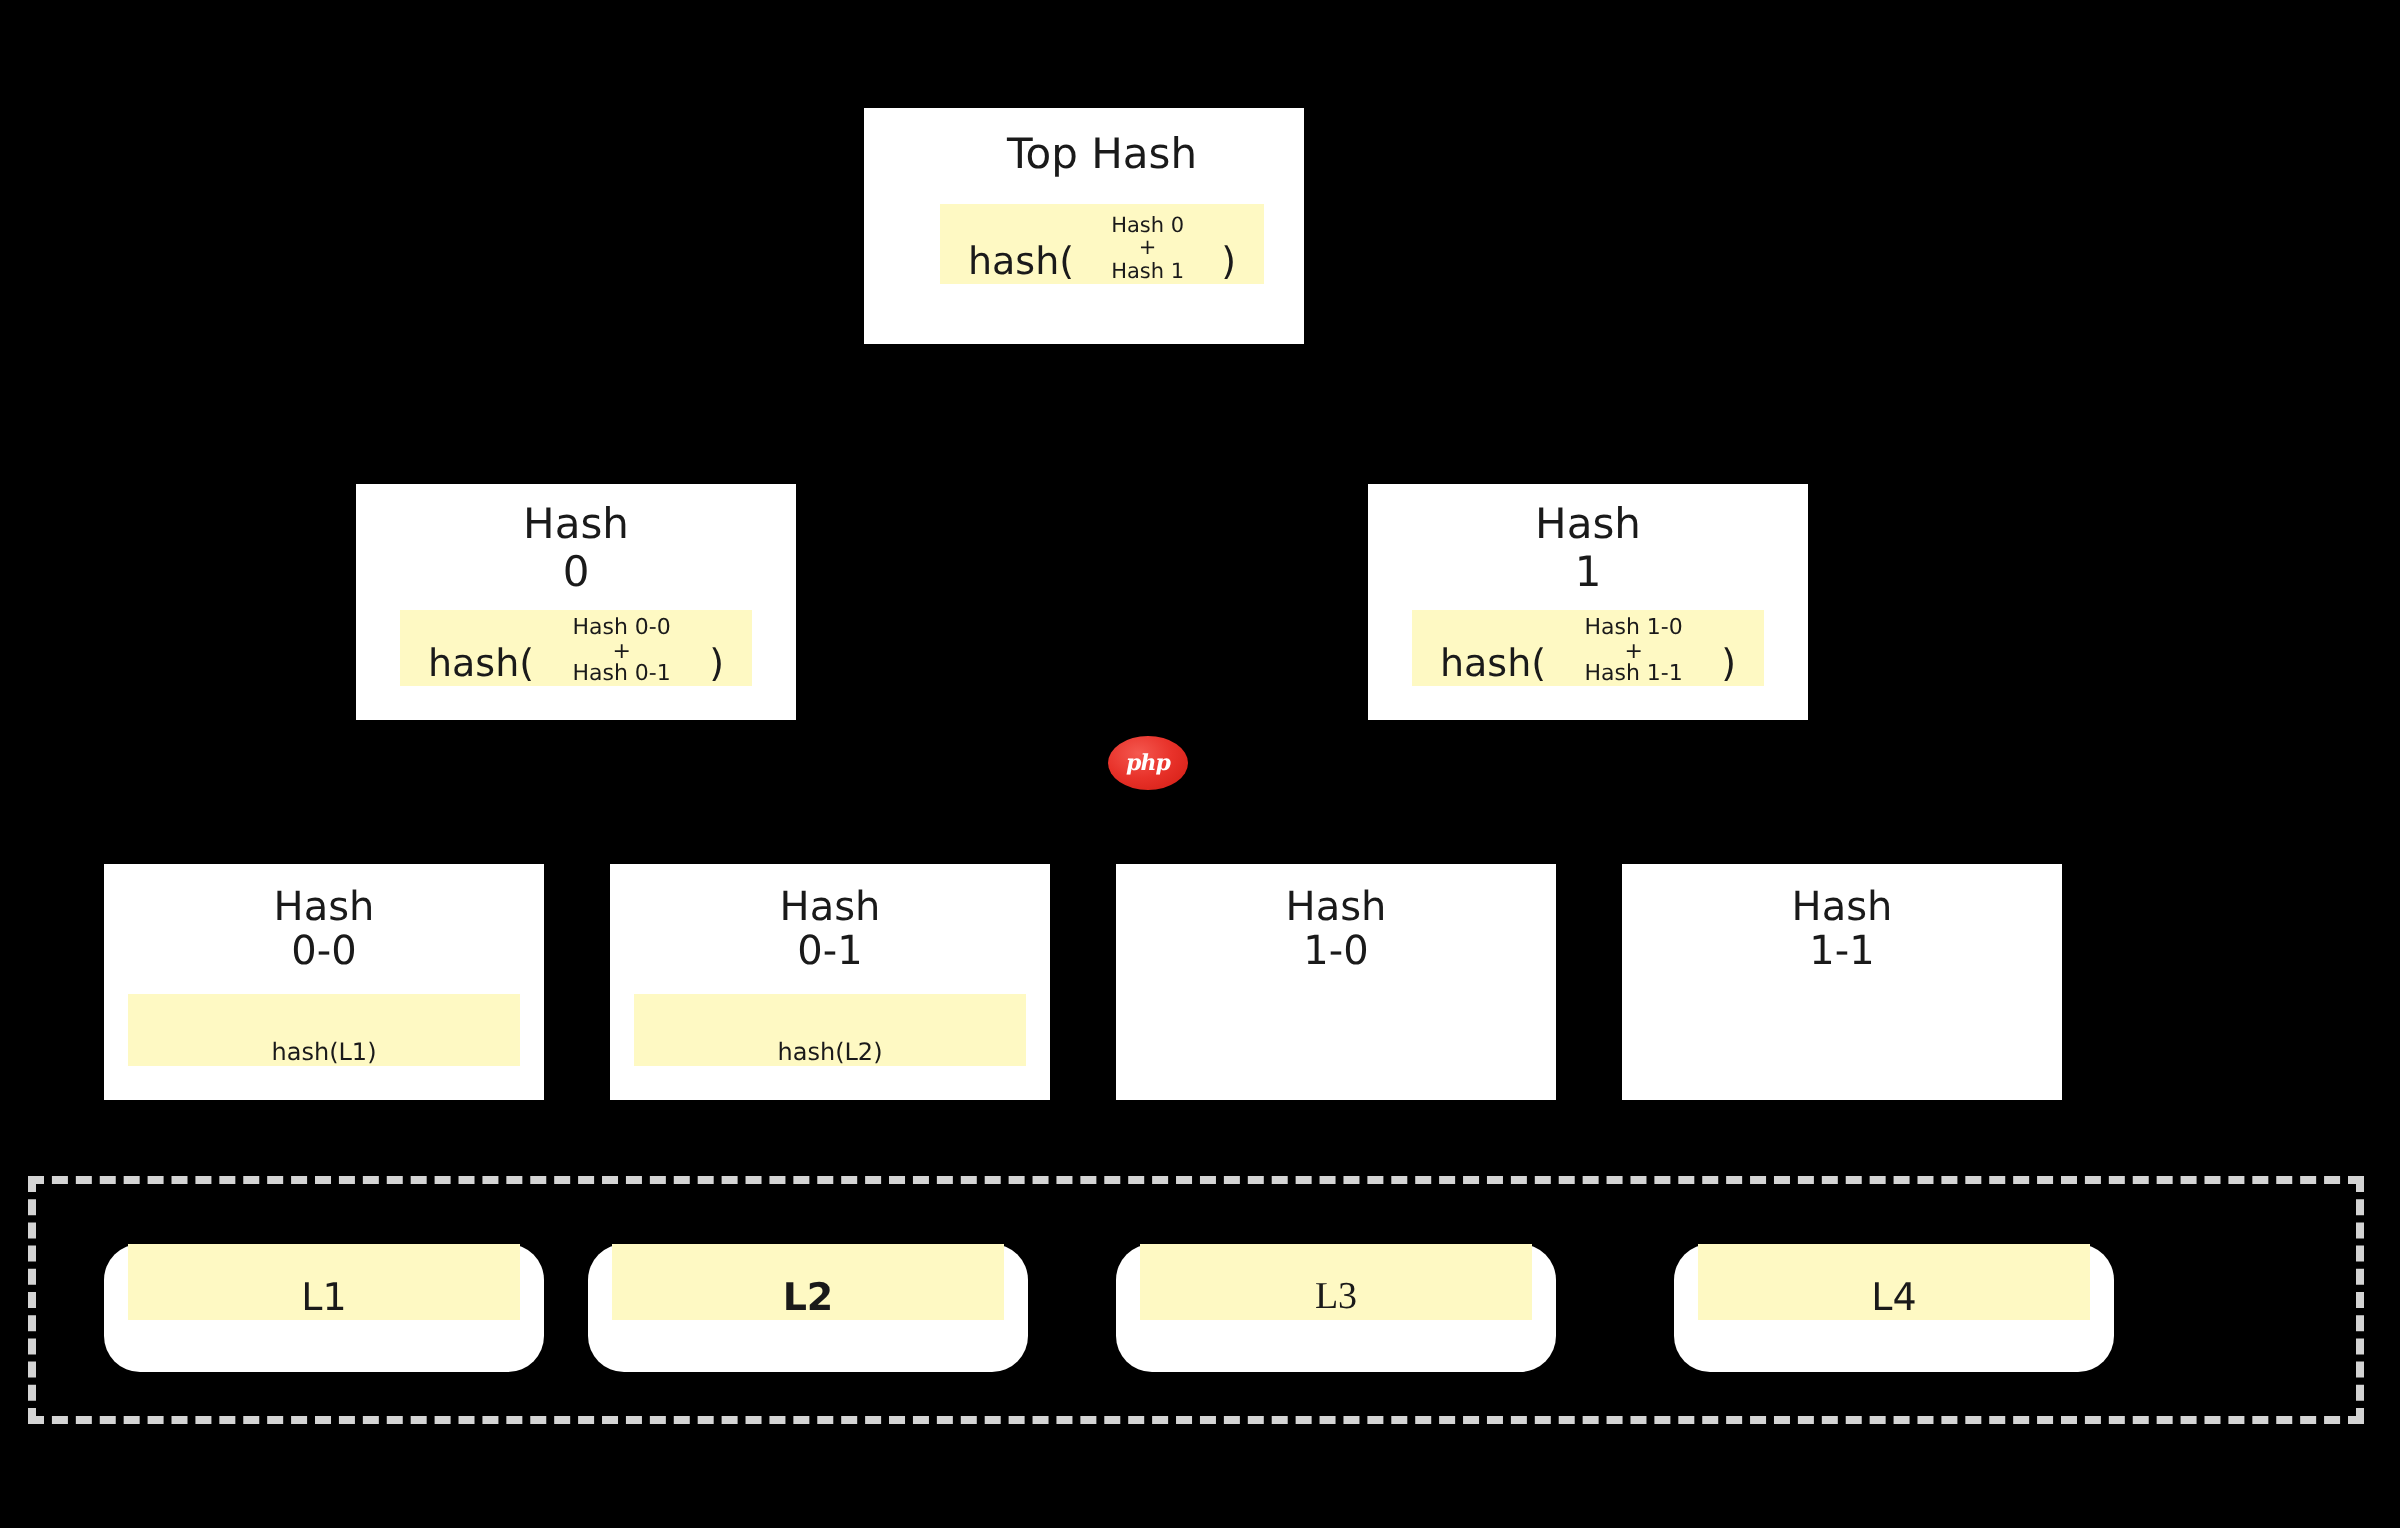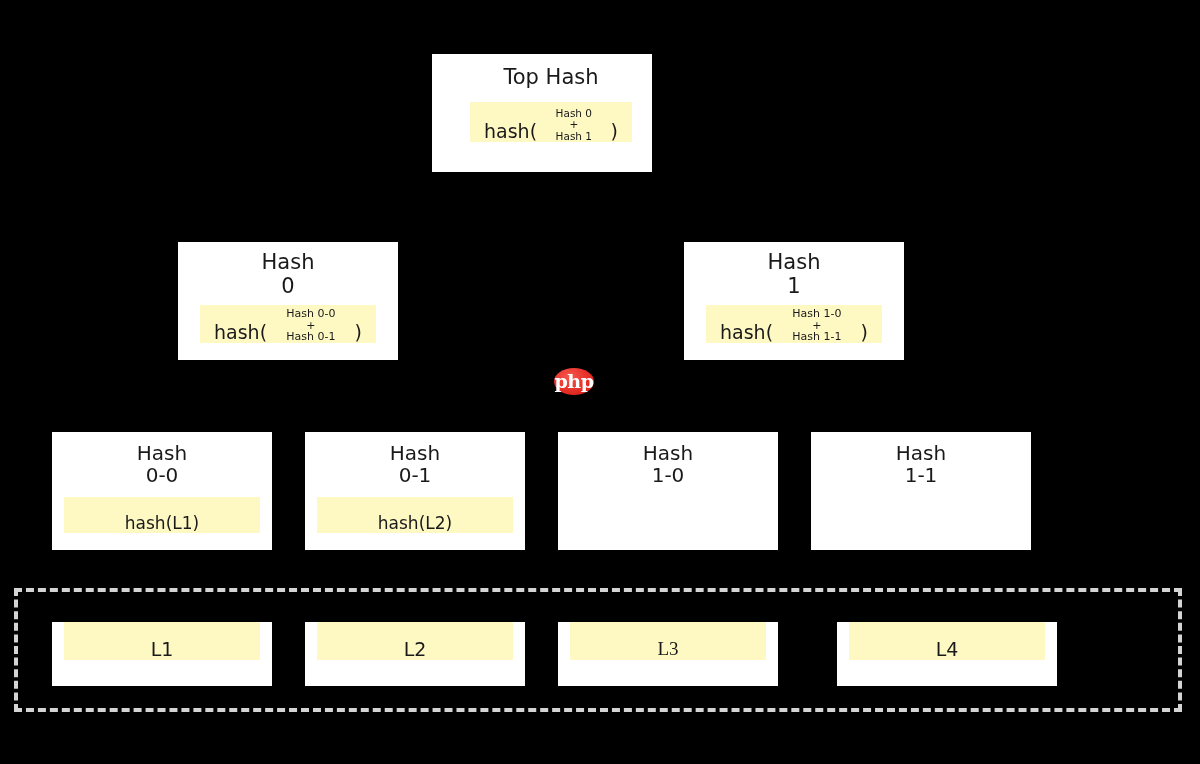--- a/index.html
+++ b/index.html
@@ -106,21 +106,21 @@
   .n-l2 {
     top: 432px;
     width: 220px;
     height: 118px;
     padding: 10px 0 0 0;
   }
   .n-l2 .node-title { font-size: 20px; margin-bottom: 10px; }
   .n-l2 .hash-chip {
     height: 36px;
     margin: 0 12px;
-    font-size: 17px;
+    font-size: 12px;
   }
   .n-l2.c0 { left: 52px; }
   .n-l2.c1 { left: 305px; }
   .n-l2.c2 { left: 558px; }
   .n-l2.c3 { left: 811px; }
 
   
   .data-container {
     position: absolute;
     left: 14px;
@@ -131,50 +131,52 @@
     box-sizing: border-box;
   }
 
   
   .n-data {
     top: 622px;
     width: 220px;
     height: 64px;
     display: flex;
     align-items: center;
+    border-radius: 18px;
   }
   .n-data .hash-chip {
     height: 38px;
     margin: 0 12px;
     width: calc(100% - 24px);
     font-size: 19px;
   }
   .n-data.c0 { left: 52px; }
-  .n-data.c1 { left: 305px; }
+  .n-data.c1 { left: 294px; font-weight: bold; }
   .n-data.c2 { left: 558px; font-family: Liberation Serif, serif; }
   .n-data.c3 { left: 811px; margin-left: 26px; }
 
   
   .php-logo {
     position: absolute;
     left: 554px;
     top: 368px;
     width: 40px;
     height: 27px;
     border-radius: 50%;
     background: radial-gradient(ellipse at 38% 32%, #f4584f 0%, #e8322a 48%, #d21b12 100%);
     display: flex;
     align-items: center;
     justify-content: center;
   }
   .php-logo span {
     color: #ffffff;
     font-family: "DejaVu Serif", serif;
+    font-style: italic;
     font-weight: bold;
-    font-size: 19px;
+    font-size: 11px;
     letter-spacing: -0.5px;
     line-height: 1;
   }
 </style>
 </head>
 <body>
 
 <div id="canvas">
 
   <svg id="wires" viewBox="0 0 1200 764" width="1200" height="764">

